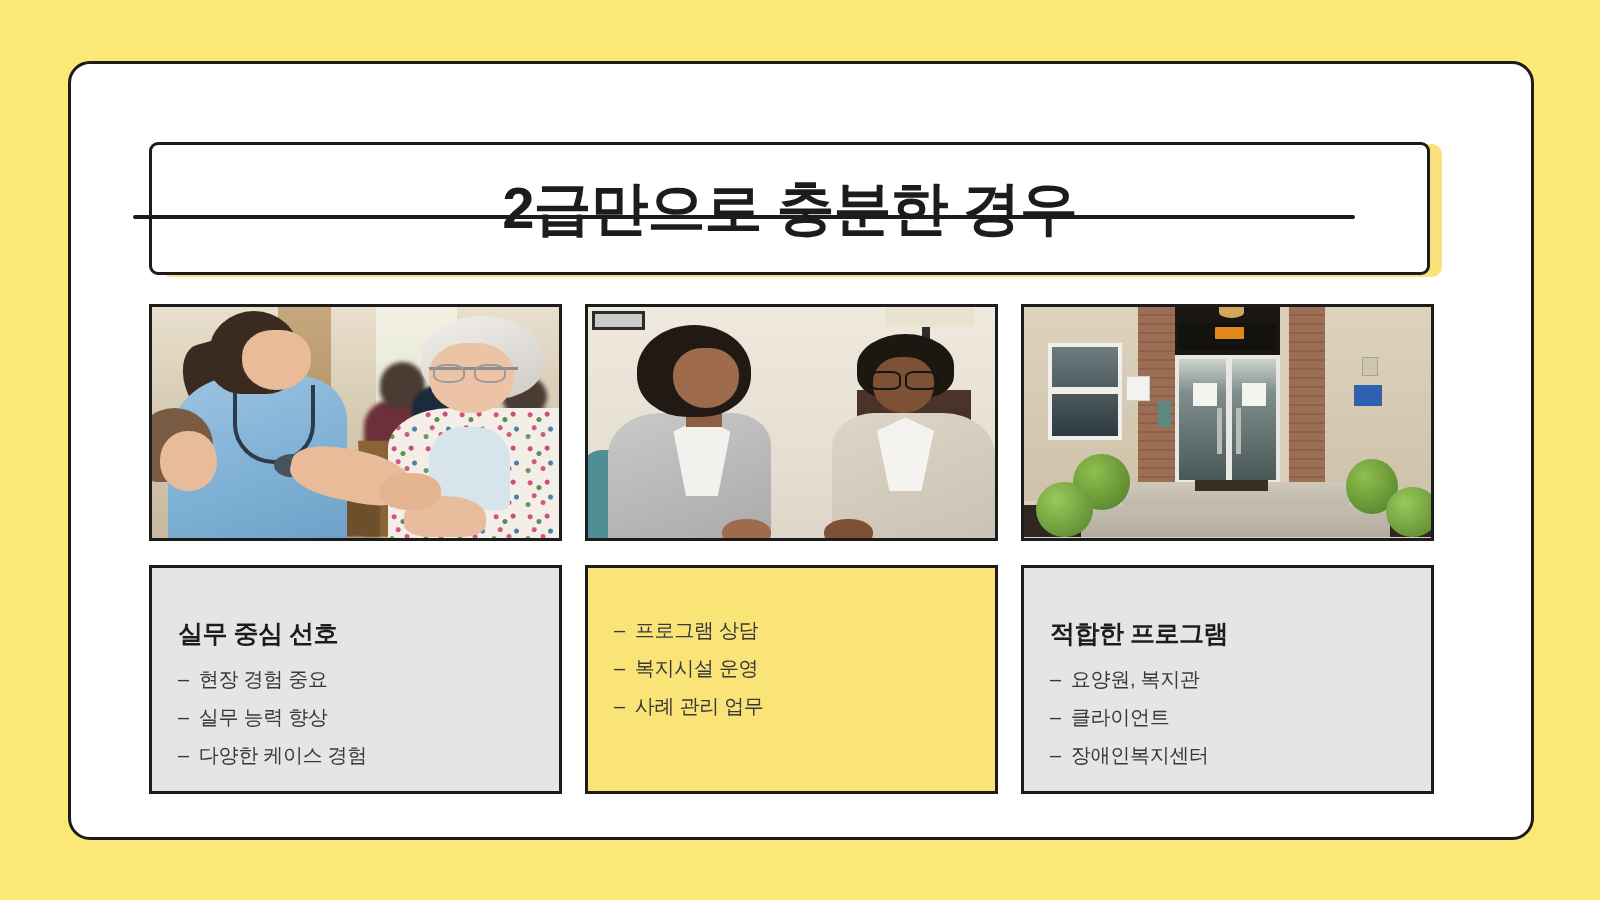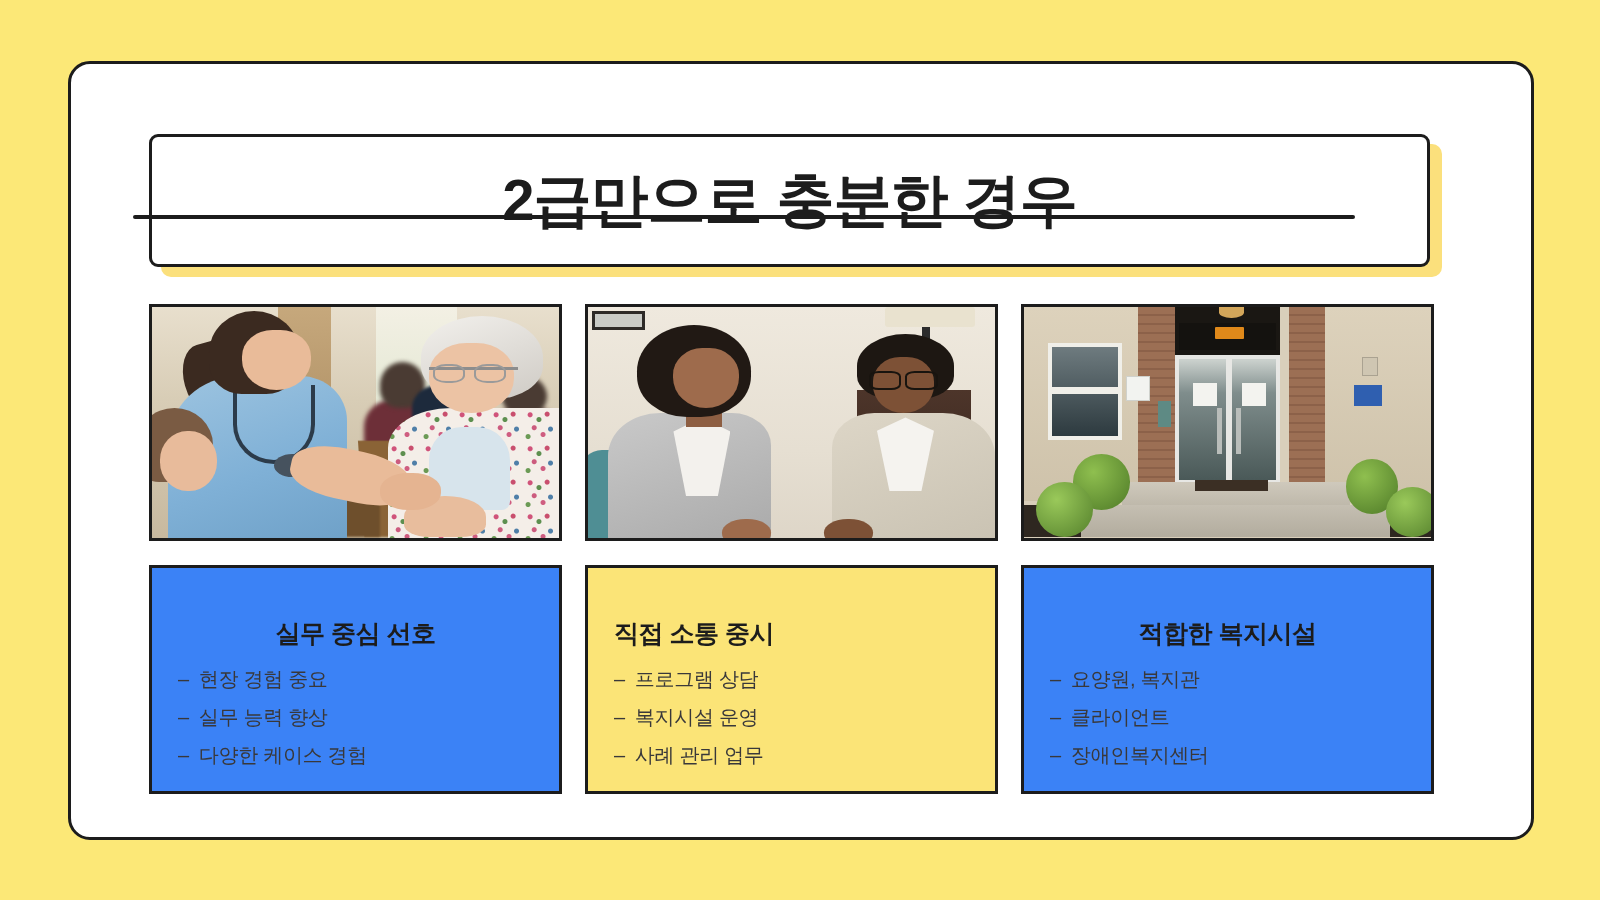--- a/index.html
+++ b/index.html
@@ -43,21 +43,21 @@
     left: 12px;
     top: 14px;
     width: 1281px;
     height: 133px;
     background: #FBE07C;
     border-radius: 10px;
   }
   .title-box {
     position: absolute;
     left: 0;
-    top: 4px;
+    top: 12px;
     width: 1281px;
     height: 133px;
     background: #FFFFFF;
     border: 3px solid #1C1C1C;
     border-radius: 9px;
     display: flex;
     align-items: center;
     justify-content: center;
   }
   .title-text {
@@ -461,21 +461,21 @@
   }
 
   
   .info-card {
     margin-top: 24px;
     width: 413px;
     height: 229px;
     border: 3px solid #1C1C1C;
     padding: 52px 26px 0 26px;
   }
-  .info-card.tone-cream { background: #3b82f6; text-align: center; }
+  .info-card.tone-cream { background: #e5e5e5; }
   .info-card.tone-yellow { background: #FBE477; }
 
   .card-heading {
     font-size: 25px;
     font-weight: 700;
     color: #1C1C1C;
     letter-spacing: -0.5px;
     margin-bottom: 22px;
     line-height: 1.1;
   }
@@ -582,21 +582,20 @@
           <div class="p2-w2-shirt"></div>
           <div class="p2-w2-hair"></div>
           <div class="p2-w2-face"></div>
           <div class="p2-w2-glass-l"></div>
           <div class="p2-w2-glass-r"></div>
           <div class="p2-w2-hand"></div>
         </div>
       </div>
 
       <div class="info-card tone-yellow">
-        <div class="card-heading">직접 소통 중시</div>
         <ul class="card-list">
           <li>
             <span class="bullet-dash">–</span>
             <span>프로그램 상담</span>
           </li>
           <li>
             <span class="bullet-dash">–</span>
             <span>복지시설 운영</span>
           </li>
           <li>
@@ -636,21 +635,21 @@
           <div class="p3-soil"></div>
           <div class="p3-walk"></div>
           <div class="p3-shrub-a"></div>
           <div class="p3-shrub-b"></div>
           <div class="p3-shrub-c"></div>
           <div class="p3-shrub-d"></div>
         </div>
       </div>
 
       <div class="info-card tone-cream">
-        <div class="card-heading">적합한 복지시설</div>
+        <div class="card-heading">적합한 프로그램</div>
         <ul class="card-list">
           <li>
             <span class="bullet-dash">–</span>
             <span>요양원, 복지관</span>
           </li>
           <li>
             <span class="bullet-dash">–</span>
             <span>클라이언트</span>
           </li>
           <li>

